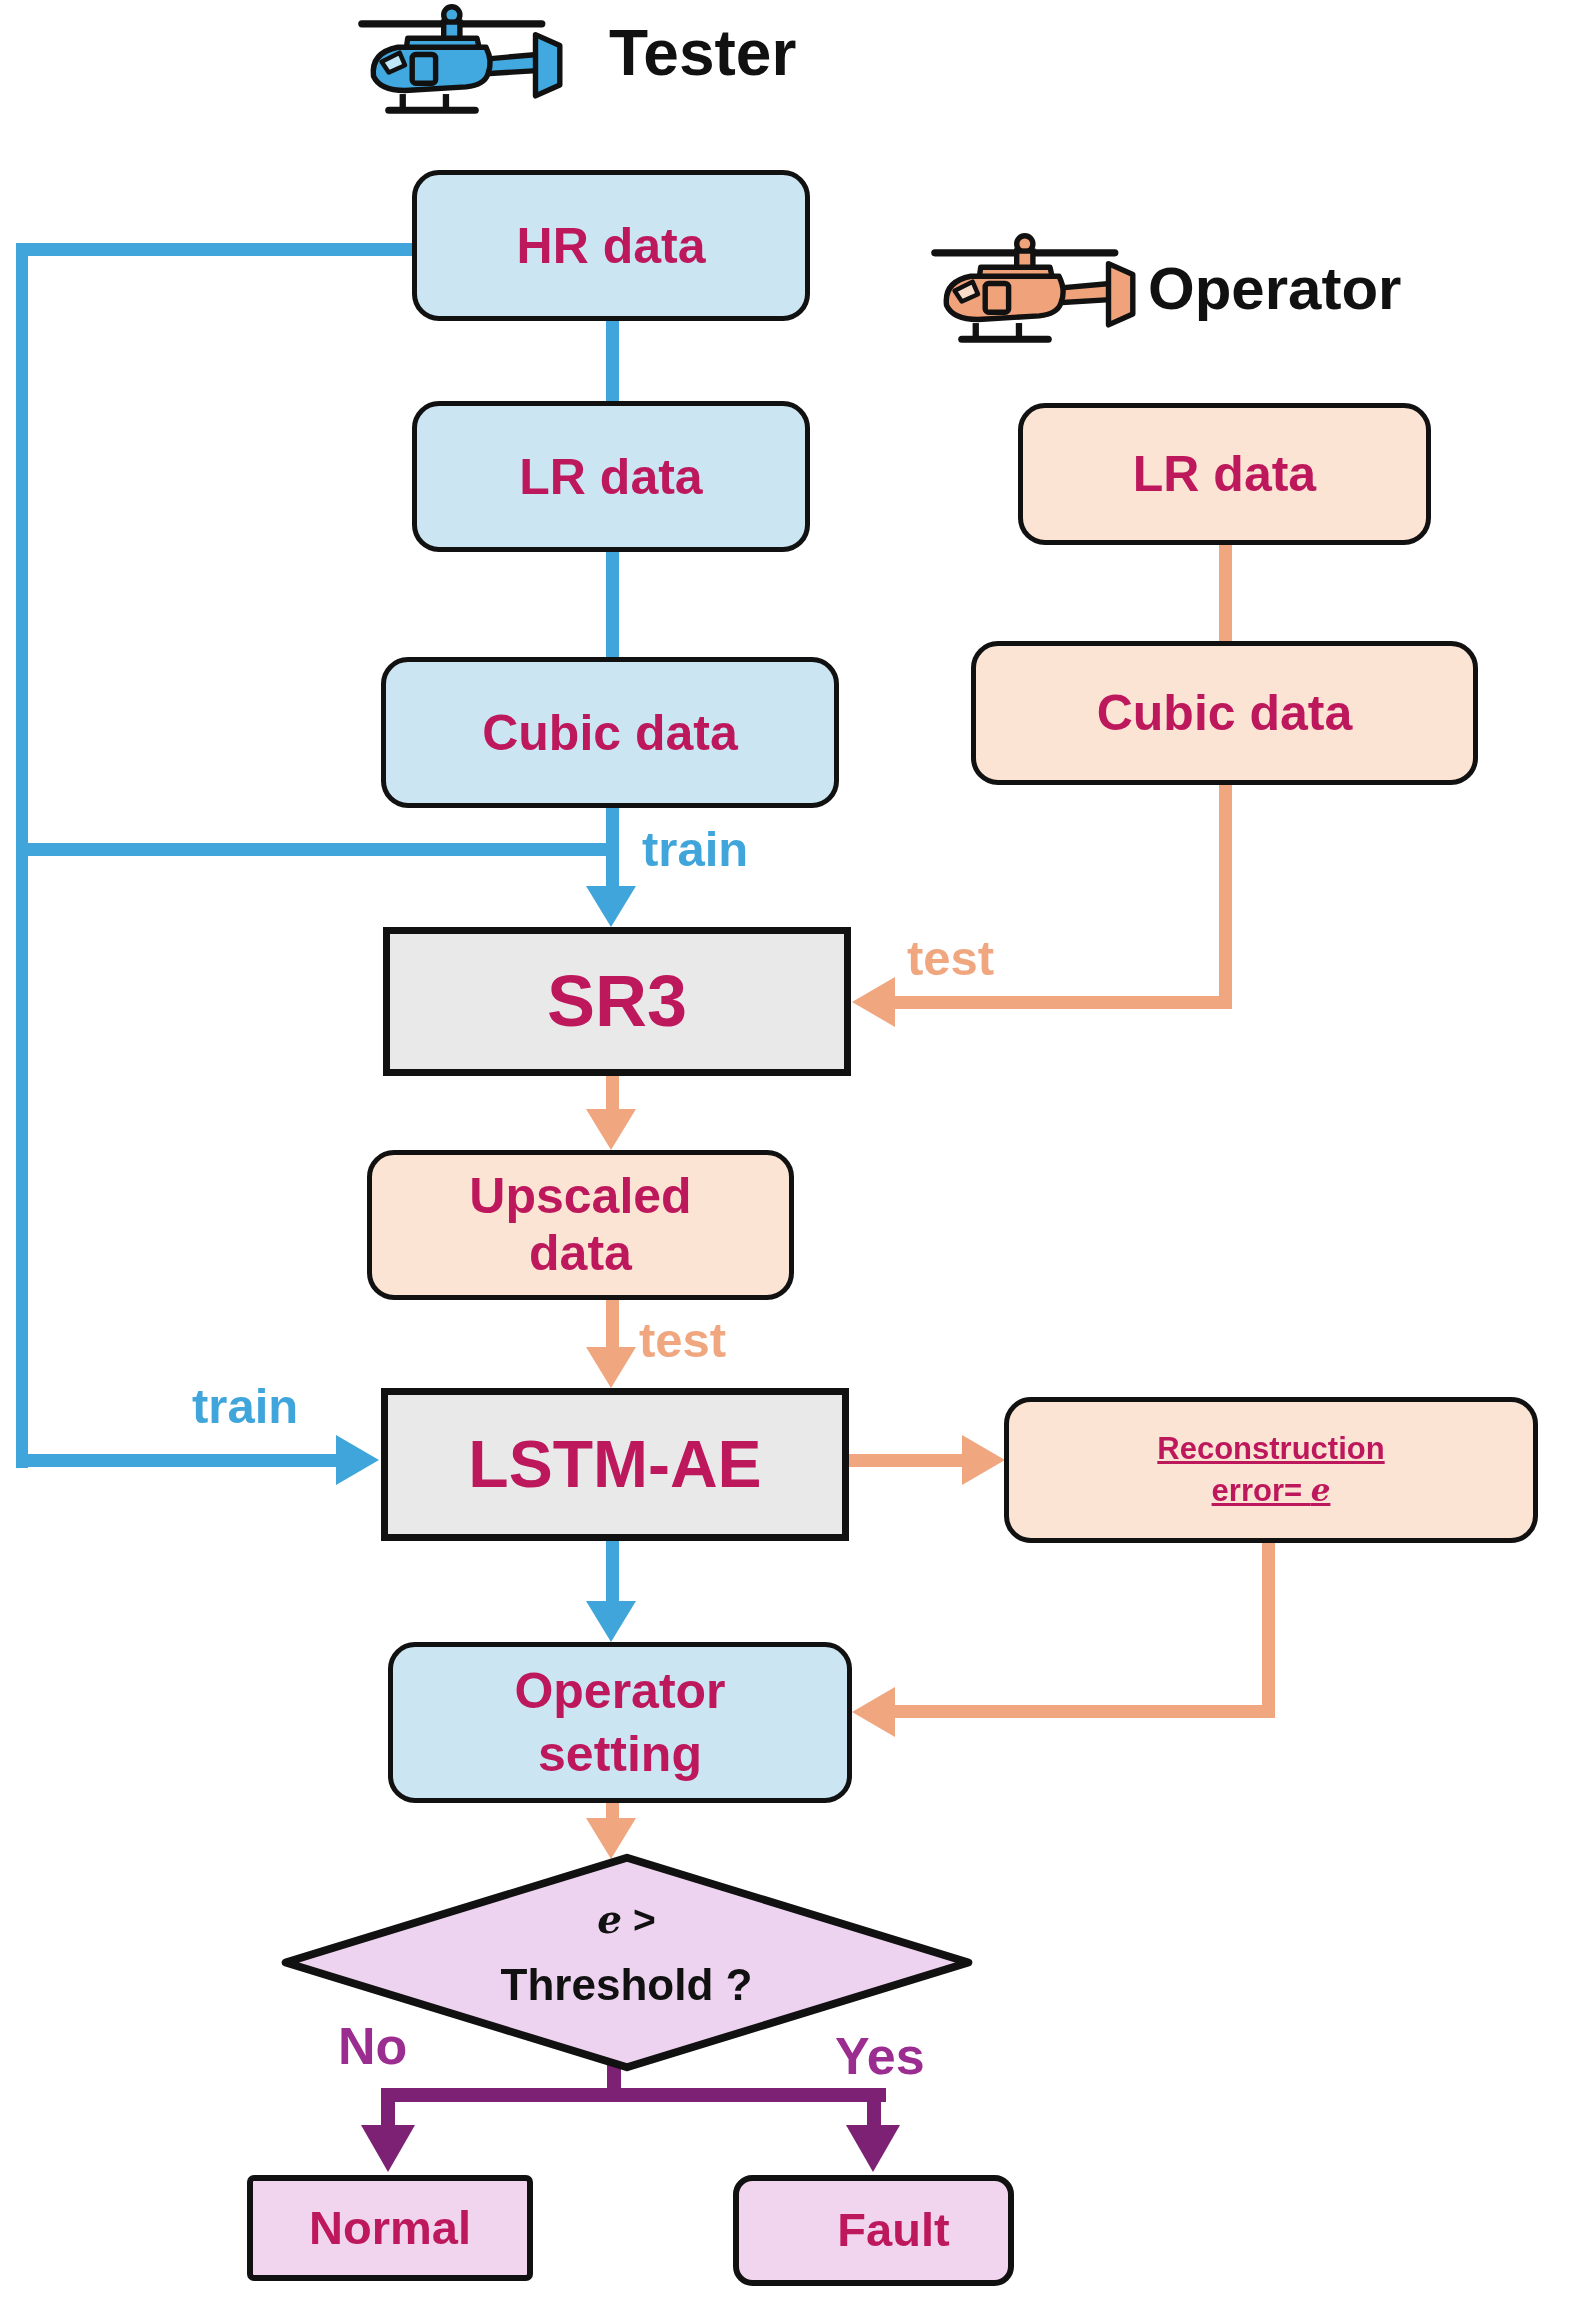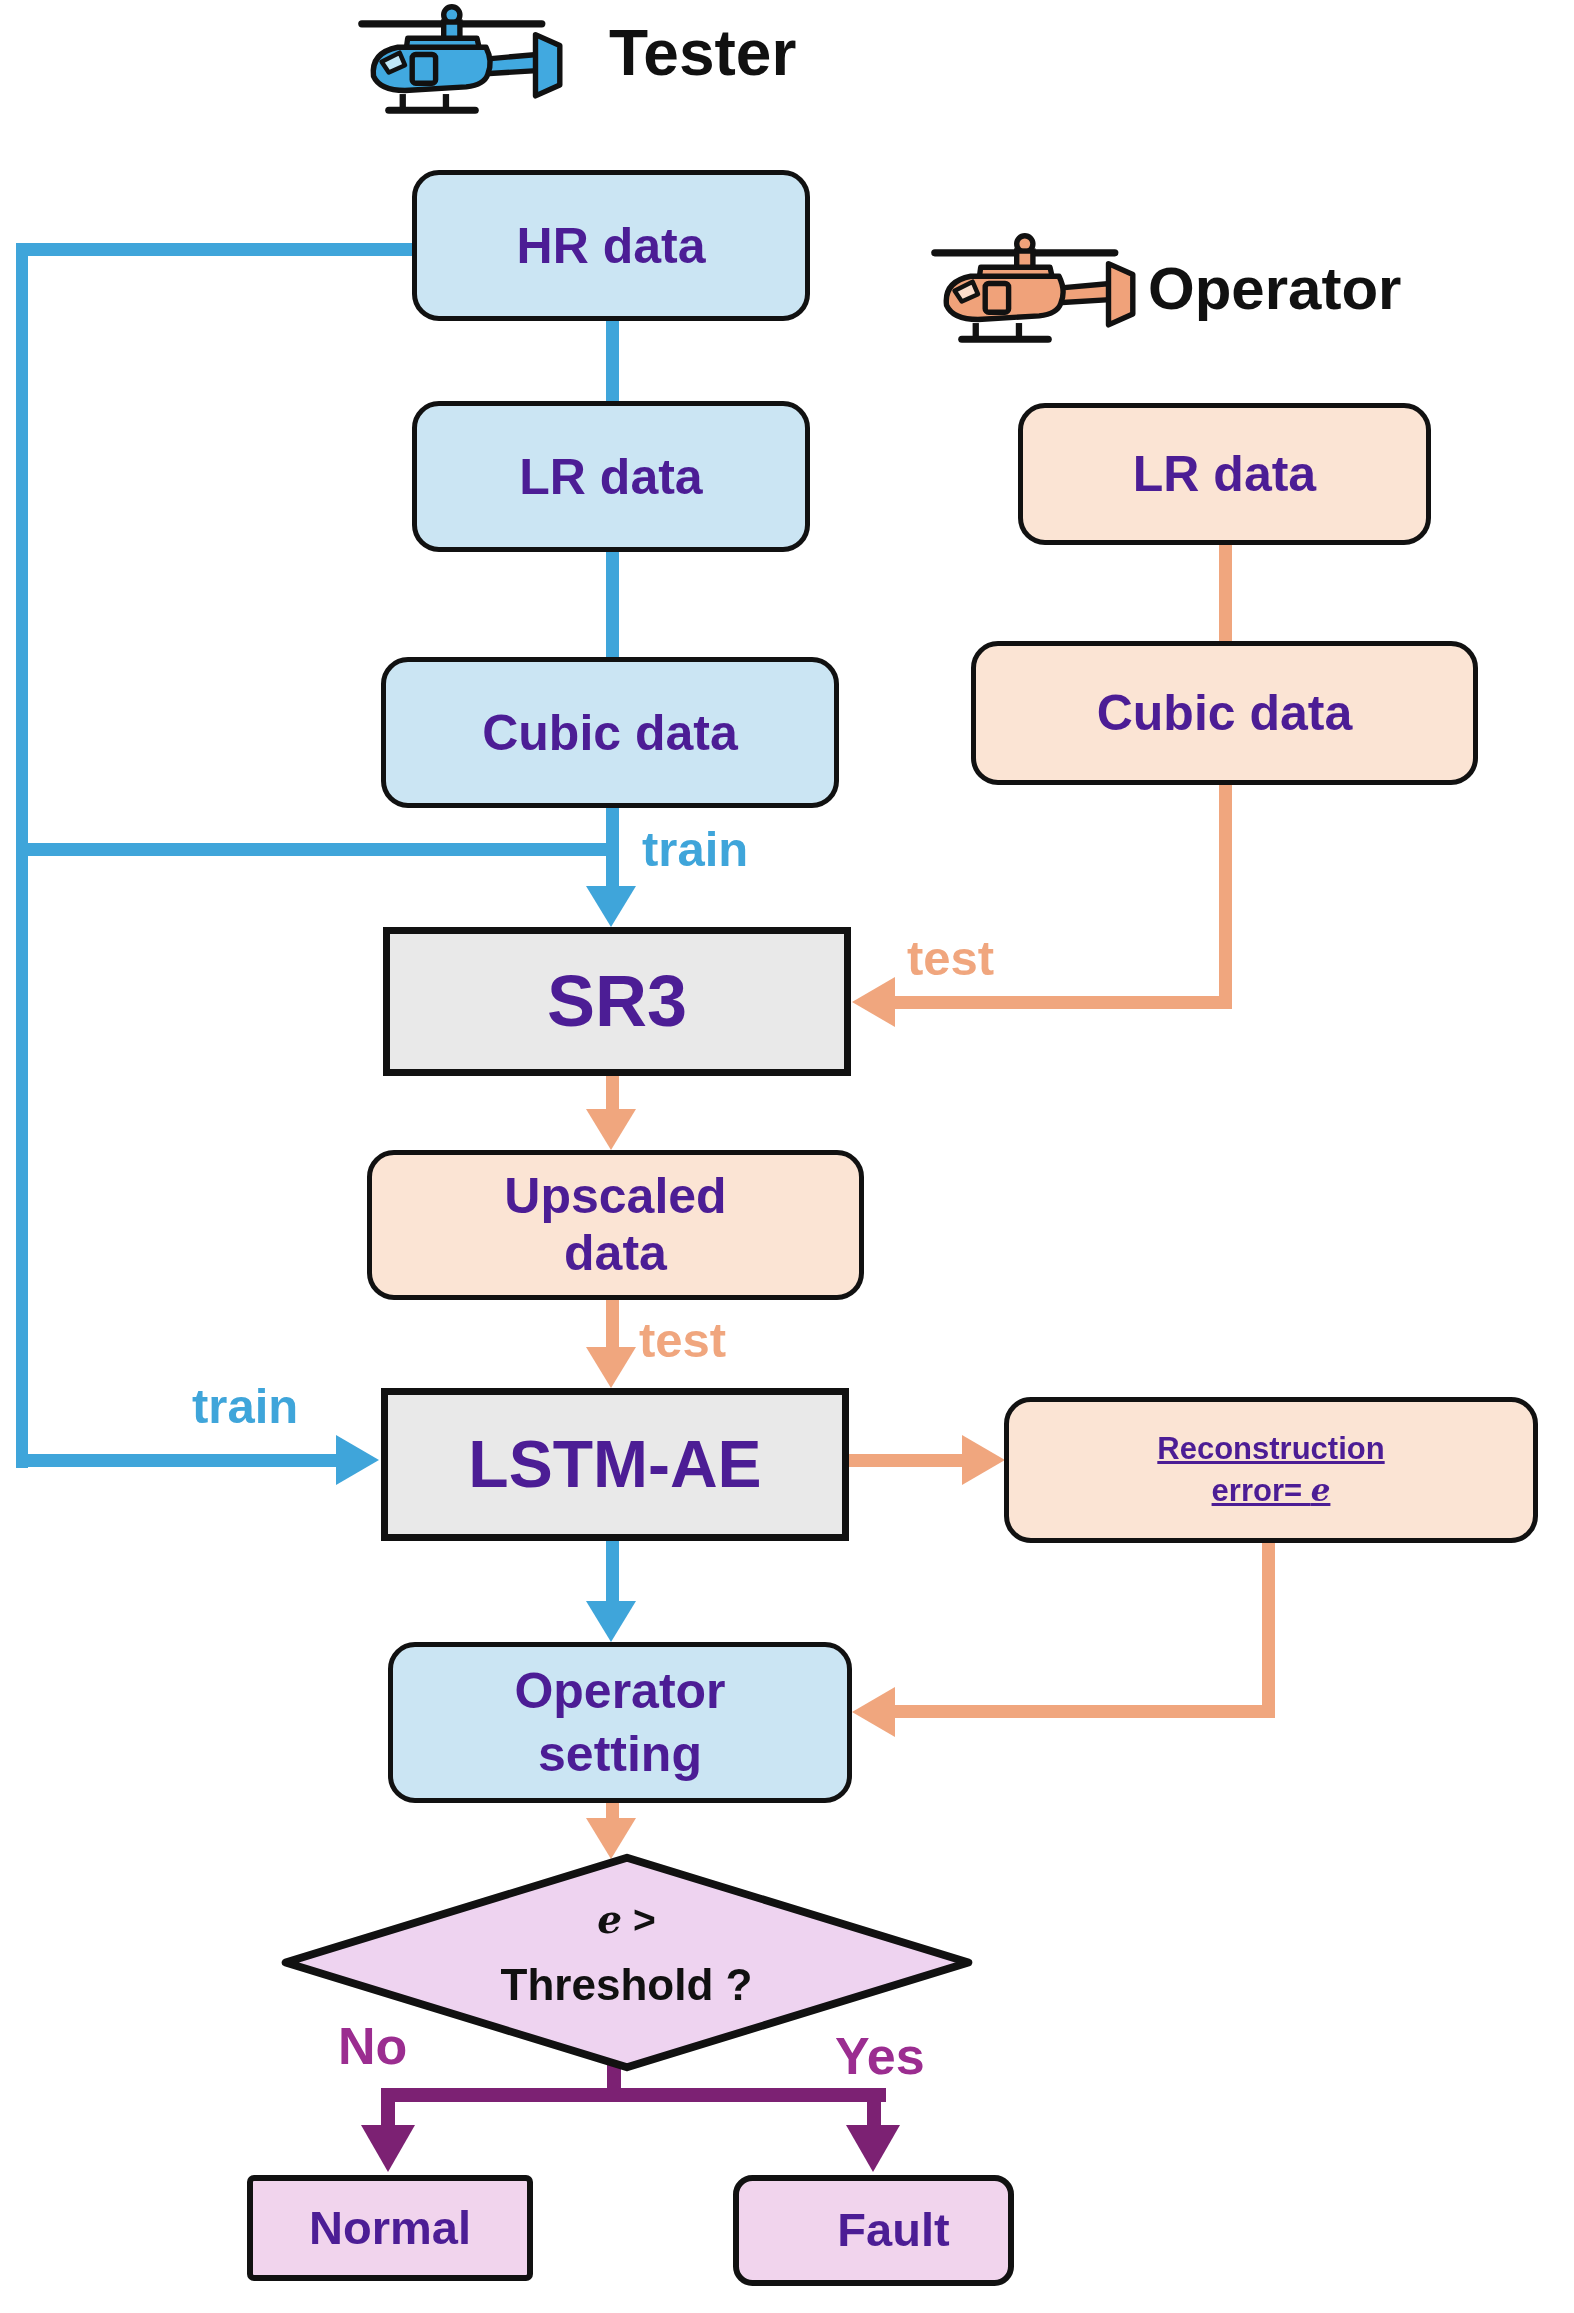--- a/index.html
+++ b/index.html
@@ -11,21 +11,21 @@
     overflow:hidden;
   }
   .abs{position:absolute;}
   
   .node{
     position:absolute;
     border:5.8px solid var(--border-color);
     border-radius:27px;
     display:flex;align-items:center;justify-content:center;
     text-align:center;
-    font-weight:bold;color:#4c1d95;
+    font-weight:bold;color:#be185d;
     font-size:50px;line-height:1.12;
     box-sizing:border-box;
   }
   .fill-blue{background:var(--tester-box-fill);}
   .fill-peach{background:var(--operator-box-fill);}
   .fill-gray{background:var(--model-box-fill);}
   .fill-result{background:var(--result-fill);}
   .model{border-radius:0;border-width:7.8px;}
   .seg{position:absolute;}
   .seg-blue{background:var(--tester-accent);}
@@ -139,21 +139,21 @@
     <span>LR data</span>
   </div>
   <div class="node fill-peach" style="left:971px;top:641px;width:507px;height:144px;">
     <span>Cubic data</span>
   </div>
 
   <div class="node fill-gray model" style="left:383px;top:927px;width:468px;height:149px;font-size:72px;">
     <span>SR3</span>
   </div>
 
-  <div class="node fill-peach two-line" style="left:367px;top:1150px;width:497px;height:150px;line-height:1.15;justify-content:center;">
+  <div class="node fill-peach two-line" style="left:367px;top:1150px;width:427px;height:150px;line-height:1.15;justify-content:center;">
     <span>
       <span>Upscaled</span><br>
       <span>data</span>
     </span>
   </div>
 
   <div class="node fill-gray model" style="left:381px;top:1388px;width:468px;height:153px;font-size:66px;">
     <span>LSTM-AE</span>
   </div>
 

